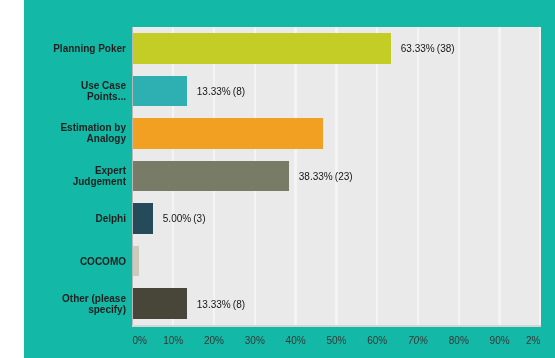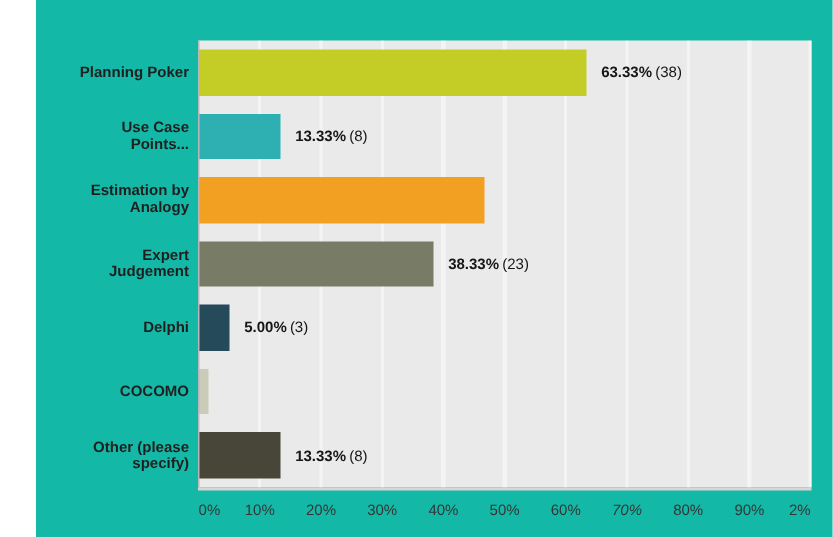--- a/index.html
+++ b/index.html
@@ -10,21 +10,21 @@
   #plot{position:absolute;left:108.4px;top:27px;width:408.8px;height:298px;background:#eaeaea;overflow:hidden;}
   .gl{position:absolute;top:0;height:298px;width:2.4px;background:#f4f4f4;}
   .bar{position:absolute;left:0;}
   #yaxisline{position:absolute;left:108.1px;top:27px;width:1.1px;height:299px;background:#b8b8b8;}
   #axisline{position:absolute;left:108.4px;top:325px;width:408.8px;height:1.6px;background:#d6d6d6;}
   .catlab{position:absolute;left:24px;width:78px;height:42.571px;
           display:flex;align-items:center;justify-content:flex-end;text-align:right;
           font-weight:bold;font-size:10px;line-height:10.8px;color:#1f1f1f;}
   .vallab{position:absolute;height:42.571px;display:flex;align-items:center;
           white-space:nowrap;font-size:10px;color:#161616;}
-  .vallab b{font-weight:bold;margin-right:2.1px;}
+  .vallab b{font-weight:normal;margin-right:2.1px;}
   .vallab span{font-weight:normal;}
   .xlab{position:absolute;top:335.5px;font-size:10px;line-height:10px;color:#353535;white-space:nowrap;transform:translateX(-50%);}
   .xlab-first{transform:none;}
   .xlab-last{transform:translateX(-100%);}
 </style>
 </head>
 <body>
 
 <div id="chart">
 

